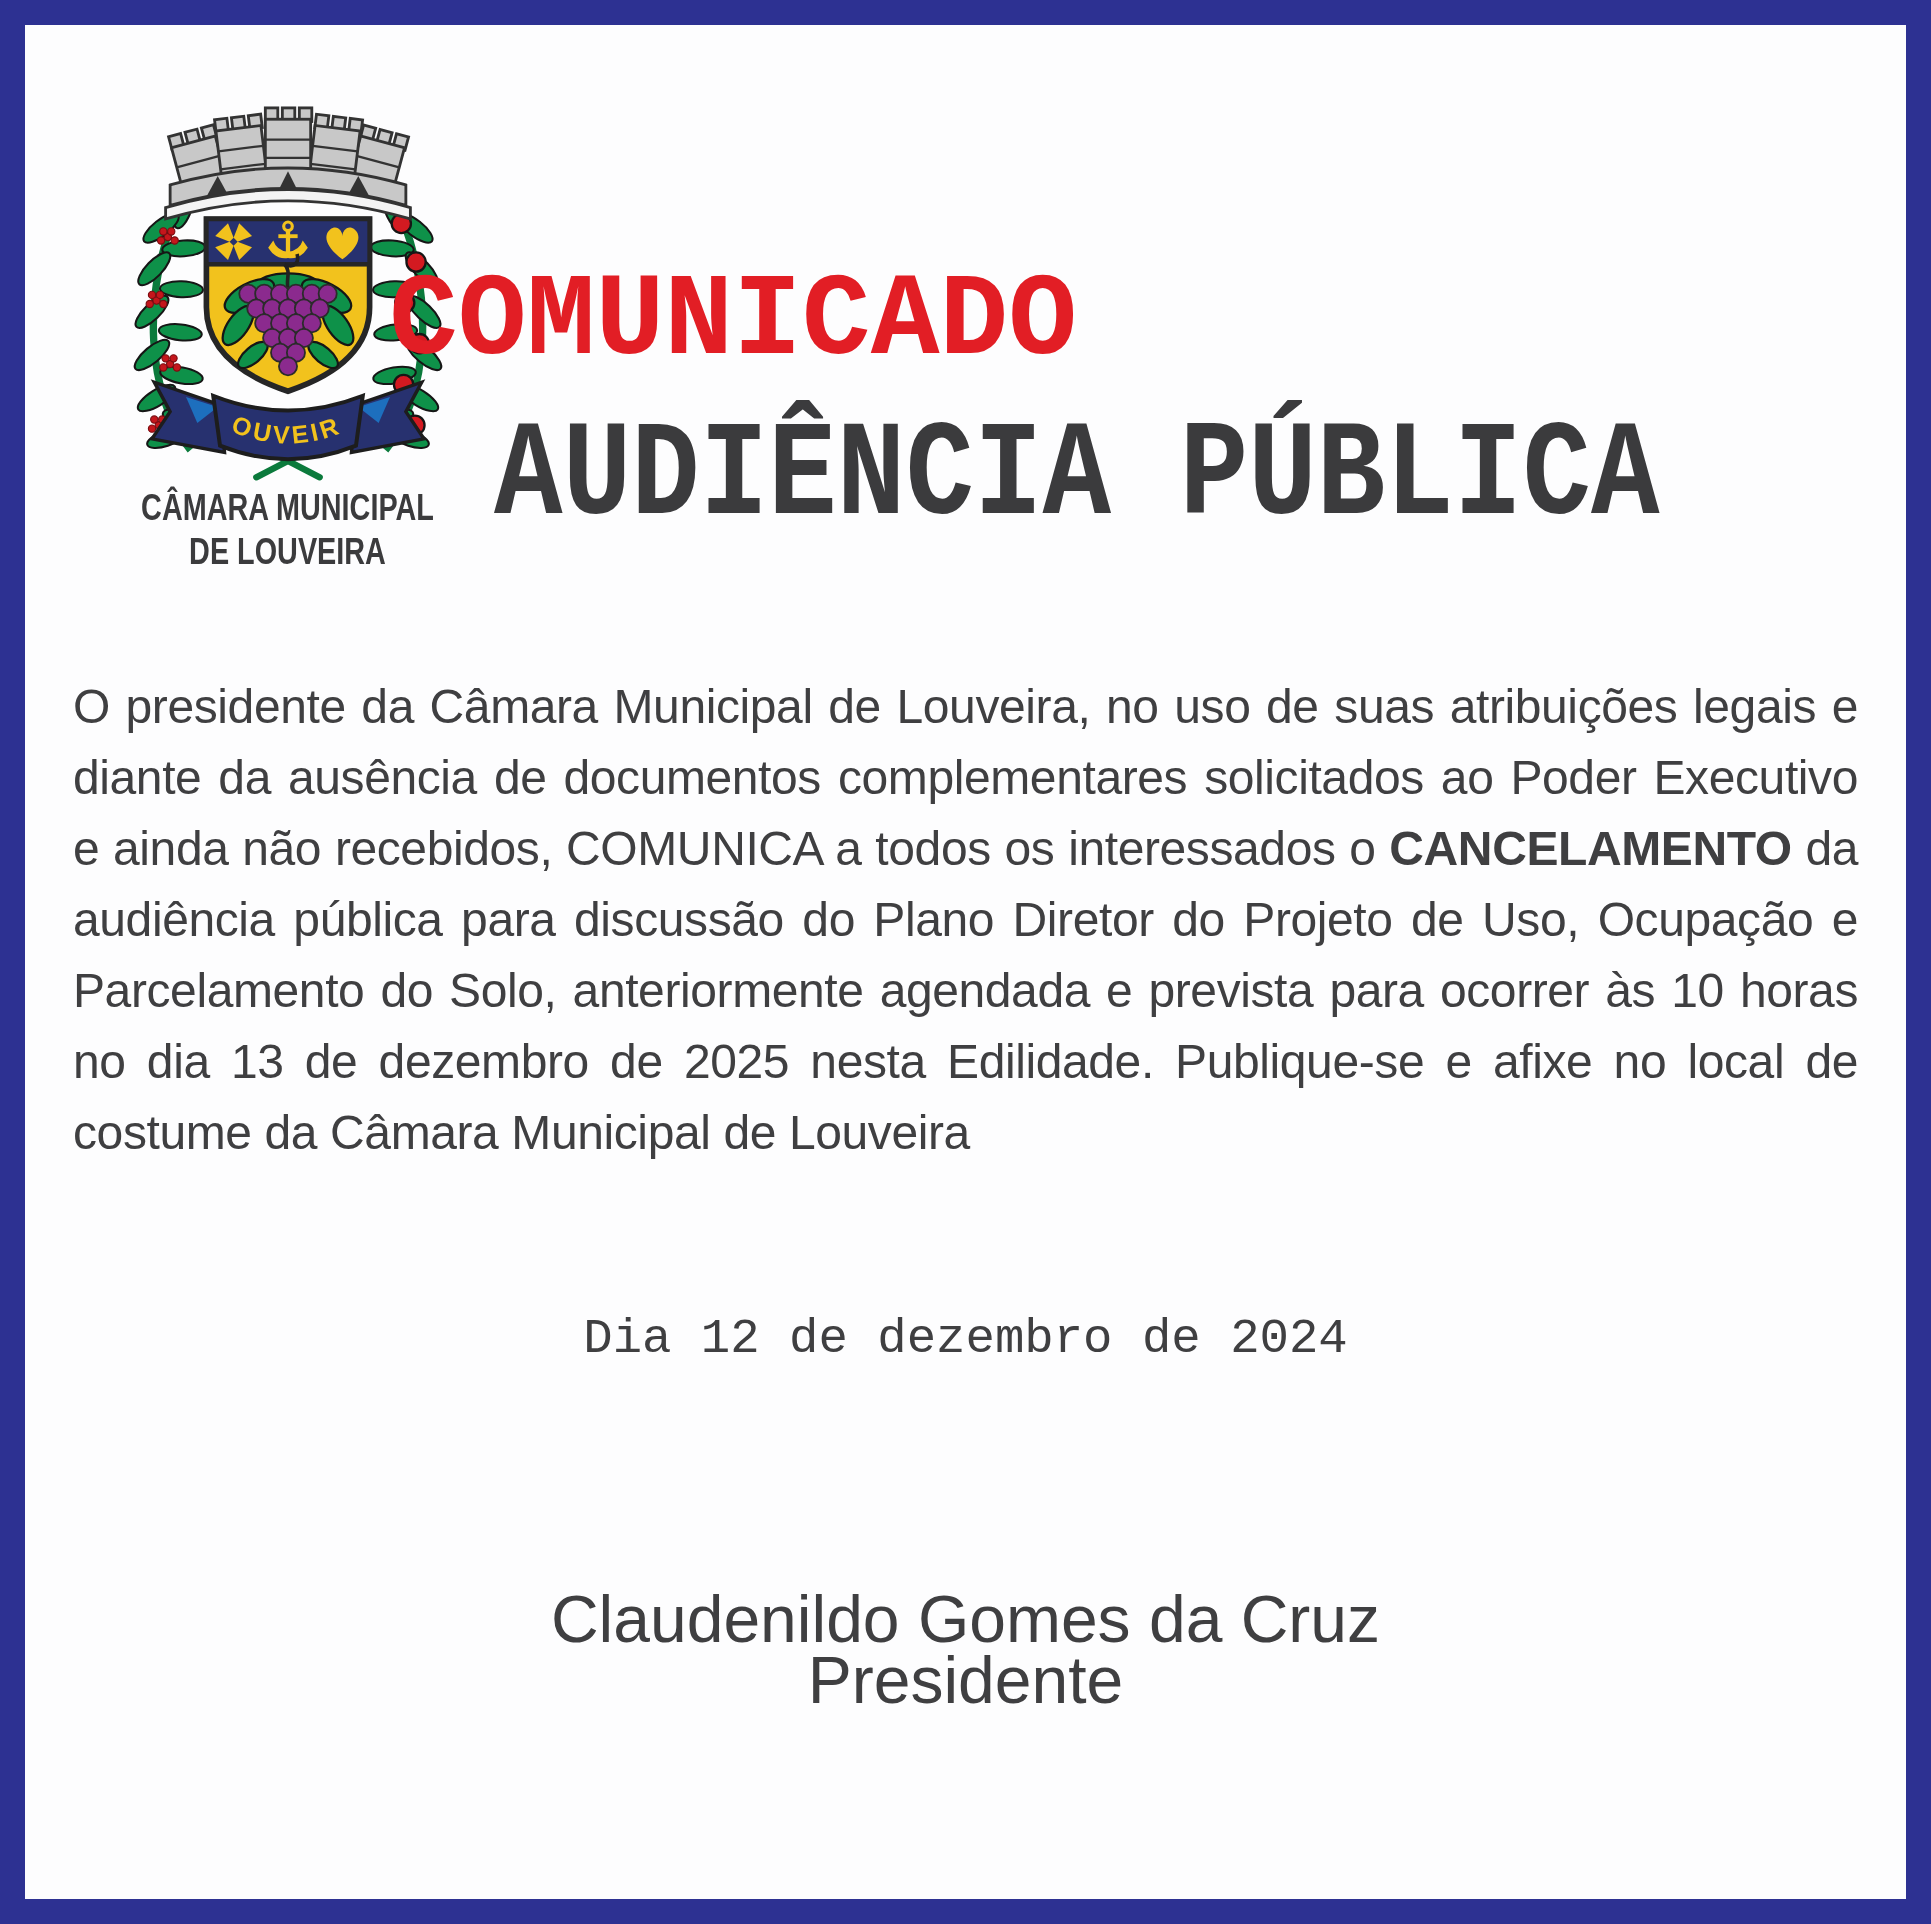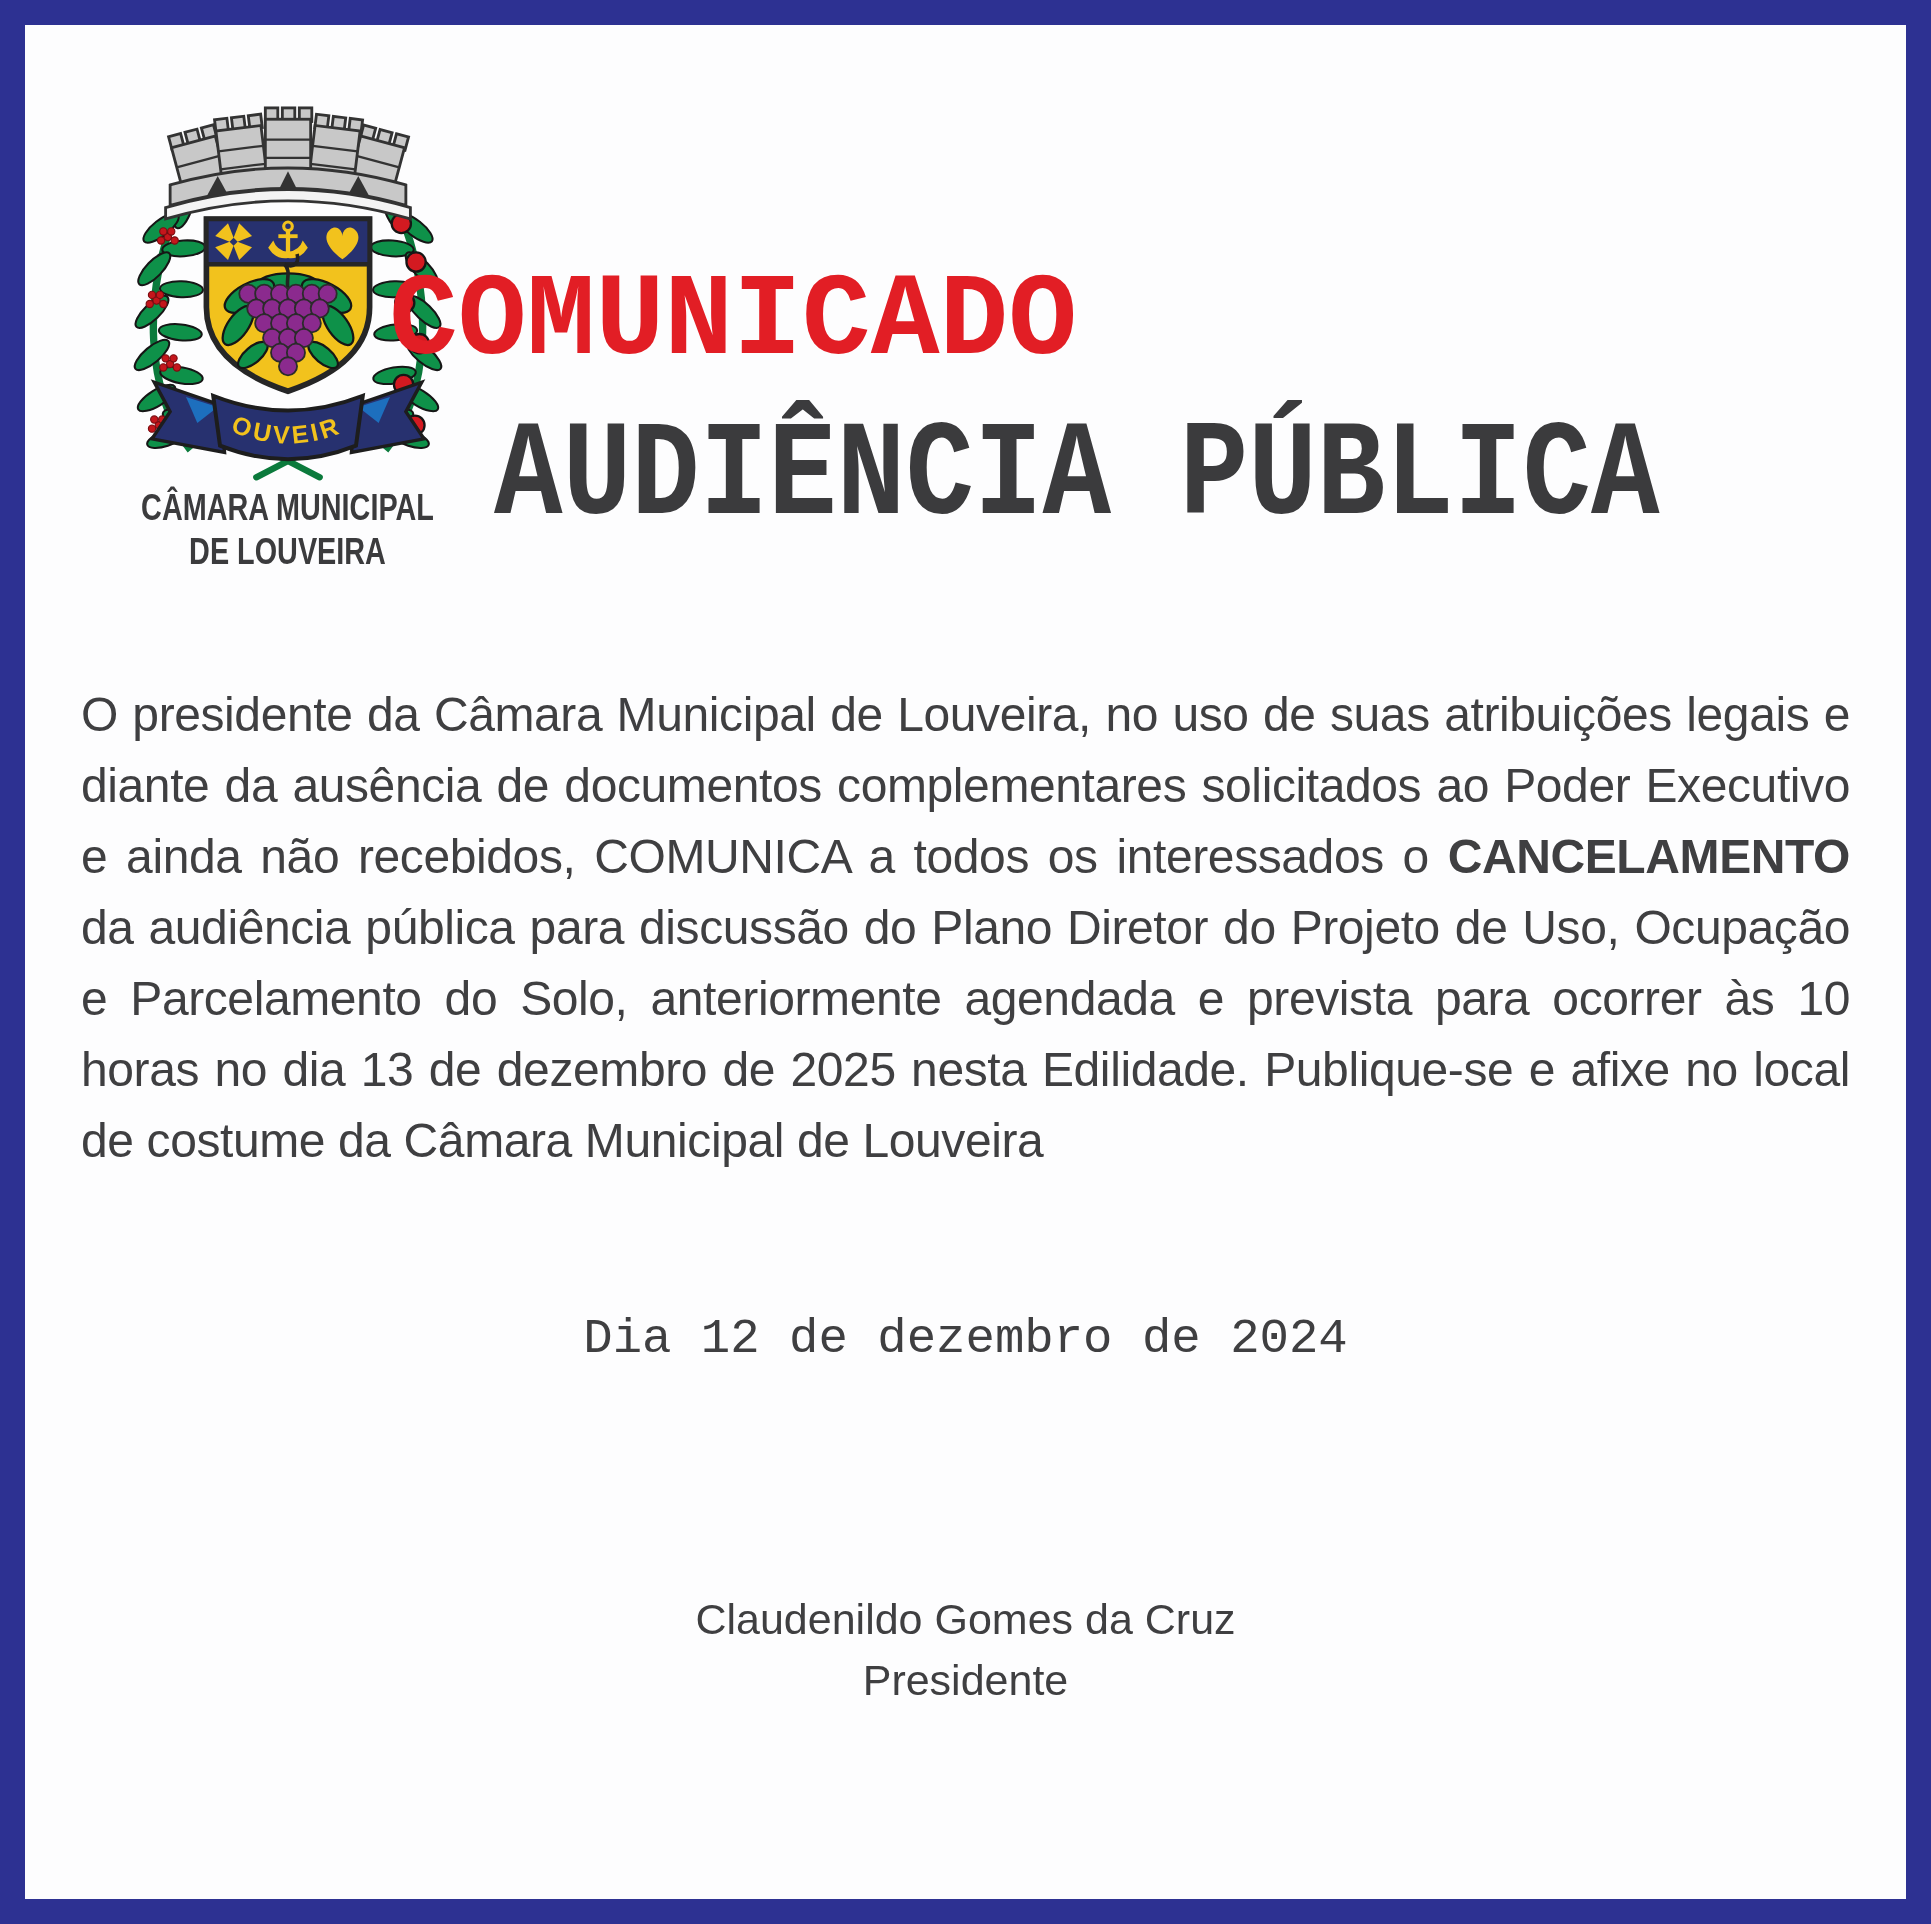--- a/index.html
+++ b/index.html
@@ -54,40 +54,40 @@
     font-size:136px;line-height:112px;
     font-weight:bold;
     color:#3B3B3D;
     transform:scaleX(0.84);
     transform-origin:50% 50%;
     white-space:nowrap;
   }
   
   .body-text{
     position:absolute;left:48px;right:48px;top:646px;
-    margin:8px;
+    margin:0;
     font-size:48px;
     line-height:71px;
     letter-spacing:-0.4px;
     color:#3F3F41;
     text-align:justify;
   }
   .body-text b{font-weight:bold;}
   .date-line{
     position:absolute;left:0;right:0;top:1279px;
     margin:0;
     text-align:center;
     font-size:49px;line-height:71px;
     color:#3F3F41;
     font-family:Liberation Mono, monospace;
   }
   .signature{
     position:absolute;left:0;right:0;top:1564px;
     text-align:center;
-    font-size:43px;line-height:61px;
+    font-size:66px;line-height:61px;
     color:#3F3F41;
   }
 </style>
 </head>
 <body>
 
 <div class="poster">
   <div class="inner">
 
     <div class="logo-block">

